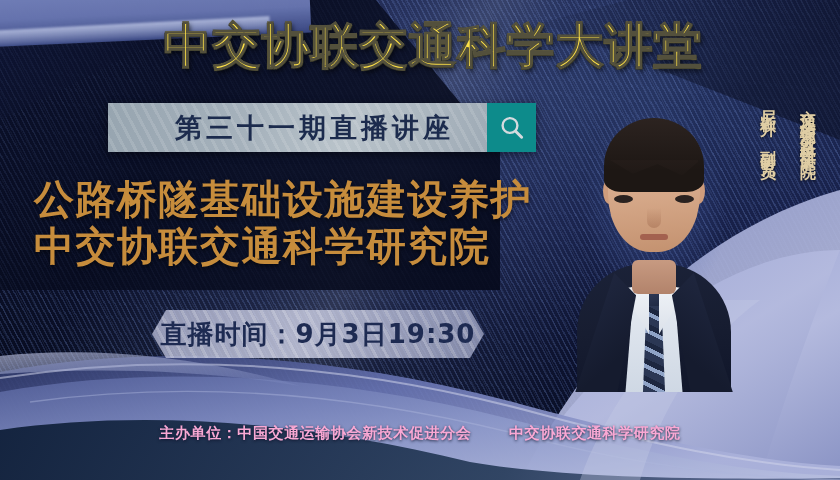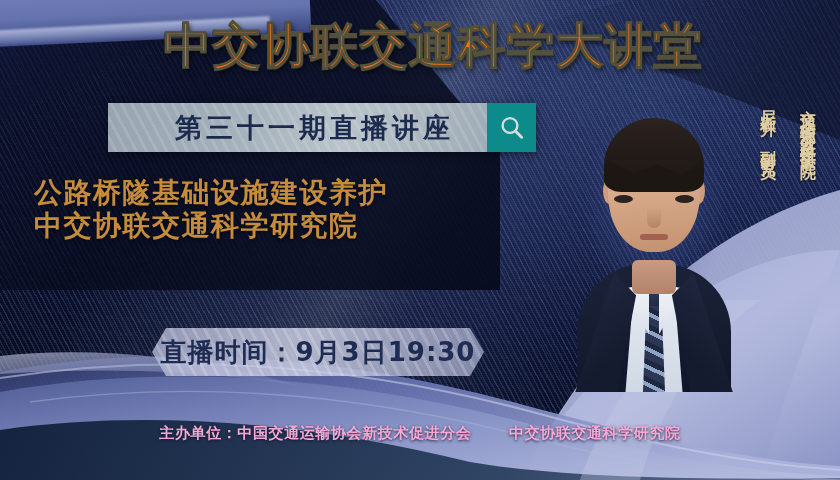--- a/index.html
+++ b/index.html
@@ -88,21 +88,21 @@
   
   .silk{ position:absolute; inset:0; pointer-events:none; }
 
   
   .title-main{
     position:absolute; left:0; right:0; top:14px;
     text-align:center;
     font-size:48px;
     font-weight:700;
     letter-spacing:1px;
-    color:#f97316;
+    color:#fde047;
     text-shadow:
       0 0 1px #2a2f20,
       1px 1px 0 #3b3a2a,
       -1px 1px 0 #3b3a2a,
       2px 3px 5px rgba(0,0,0,.65);
     font-family:"DejaVu Sans","Liberation Sans",sans-serif;
     -webkit-text-stroke:1.1px #53503c;
     padding-left:26px;
   }
 
@@ -141,34 +141,34 @@
     display:flex; align-items:center; justify-content:center;
   }
   .search-ico{ display:block; }
 
   
   .headline{
     position:absolute; left:34px; top:176px;
     width:560px;
   }
   .headline div{
-    font-size:28px;
+    font-size:40px;
     font-weight:700;
     color:#c68c3c;
     line-height:1.18;
     letter-spacing:1.5px;
     font-family:"DejaVu Sans","Liberation Sans",sans-serif;
     text-shadow:0 2px 4px rgba(0,0,0,.55);
     white-space:nowrap;
   }
   .headline .l2{ padding-left:0px; }
 
   
   .pill{
-    position:absolute; left:152px; top:328px;
+    position:absolute; left:152px; top:310px;
     width:332px; height:48px;
     background:linear-gradient(100deg, rgba(182,186,214,.78) 0%, rgba(205,208,229,.82) 45%, rgba(170,176,208,.72) 100%);
     clip-path:polygon(14px 0, calc(100% - 14px) 0, 100% 50%, calc(100% - 14px) 100%, 14px 100%, 0 50%);
     display:flex; align-items:center; justify-content:center;
     box-shadow:0 3px 10px rgba(0,0,0,.4);
     overflow:hidden;
   }
   .pill:before{
     content:""; position:absolute; inset:0;
     background:repeating-linear-gradient(62deg,

